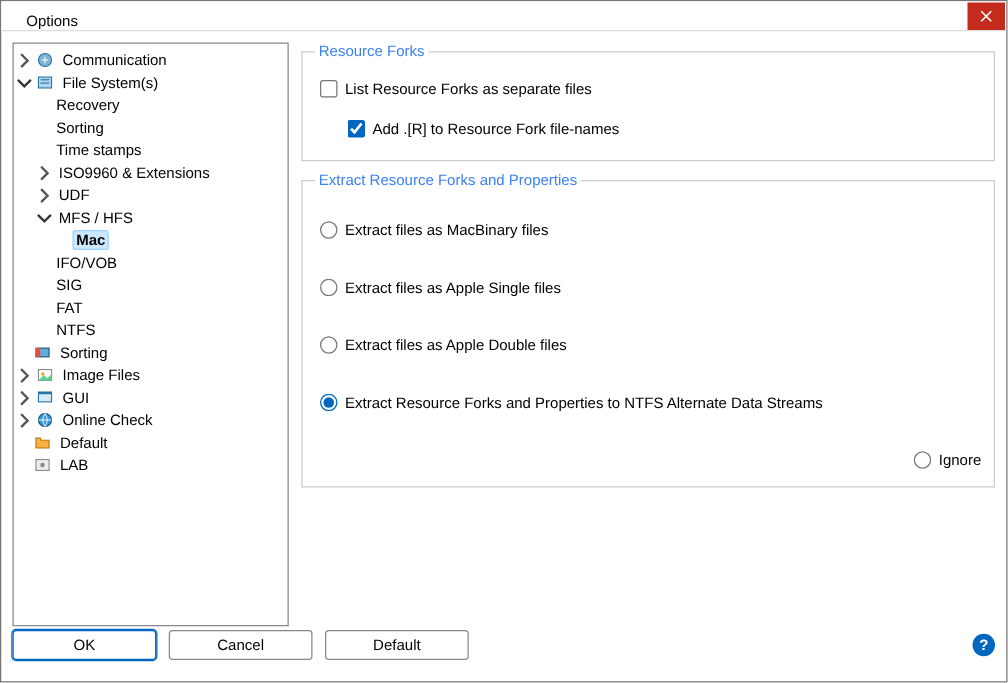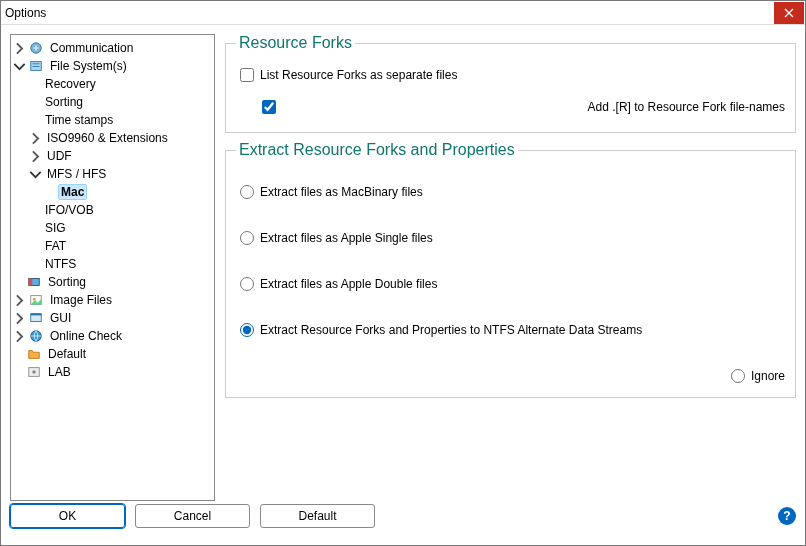--- a/index.html
+++ b/index.html
@@ -12,22 +12,22 @@
     width: 806px;
     height: 546px;
     border: 1px solid #777;
     position: relative;
     display: flex;
     flex-direction: column;
   }
   .titlebar {
     height: 24px;
     display: flex;
-    align-items: center;
-    padding: 0 0 0 4px;
+    align-items: flex-end;
+    padding: 0 0 0 20px;
     border-bottom: 1px solid #ddd;
     background: #fff;
   }
   .titlebar-title { flex: 1; font-size: 12px; }
   .close-btn {
     width: 30px;
     height: 22px;
     background: #c42b1c;
     color: #fff;
     display: flex;
@@ -37,21 +37,21 @@
     cursor: pointer;
     margin-right: 1px;
   }
   .body-area {
     flex: 1;
     display: flex;
     gap: 10px;
     padding: 9px 9px 4px 9px;
   }
   .tree-panel {
-    width: 205px;
+    width: 221px;
     border: 1px solid #888;
     padding: 4px 2px;
     overflow: auto;
   }
   .tree ul { list-style: none; margin: 0; padding: 0; }
   .tree li { padding: 0; }
   .tree-row {
     display: flex;
     align-items: center;
     height: 18px;
@@ -88,32 +88,32 @@
     position: relative;
   }
   fieldset {
     border: 1px solid #ccc;
     border-radius: 0;
     margin: 0 0 8px 0;
     padding: 14px 10px 16px 14px;
     position: relative;
   }
   fieldset legend {
-    font-size: 16px;
-    color: #0f766e;
+    font-size: 12px;
+    color: #3b82f6;
     padding: 0 3px;
     margin-left: -4px;
   }
   .chk-row, .radio-row {
     display: flex;
     align-items: center;
     gap: 6px;
     padding: 2px 0;
   }
-  .chk-nested { margin-left: 22px; margin-top: 14px; justify-content: space-between; }
+  .chk-nested { margin-left: 22px; margin-top: 14px; }
   .radio-row { margin: 10px 0 28px 0; }
   .radio-row:last-child { margin-bottom: 8px; justify-content: flex-end; }
   input[type=checkbox], input[type=radio] {
     width: 14px; height: 14px;
     accent-color: #0067c0;
     margin: 0;
   }
   fieldset.extract { padding-bottom: 4px; }
   .footer {
     height: 40px;

